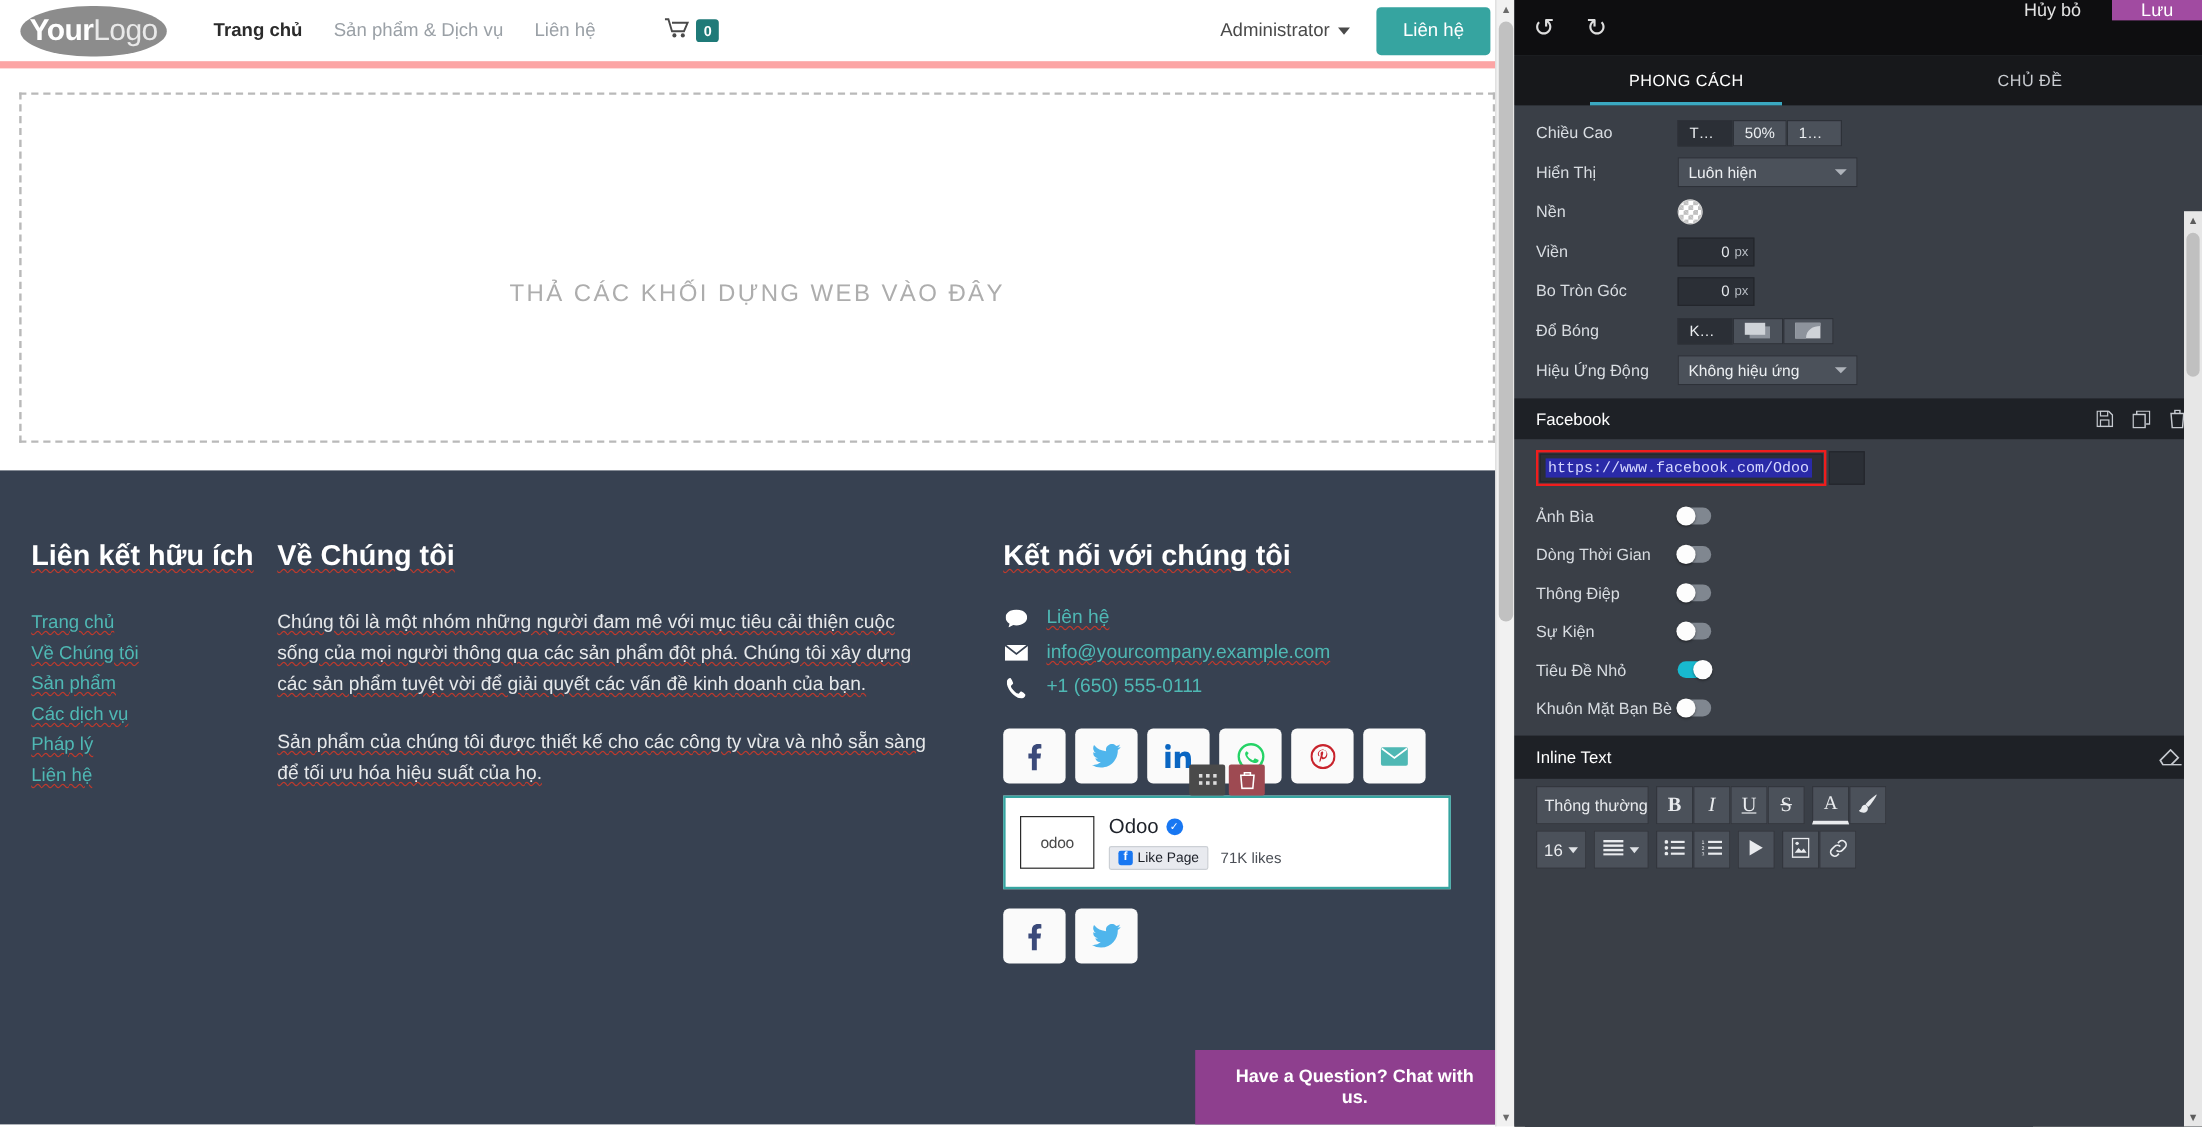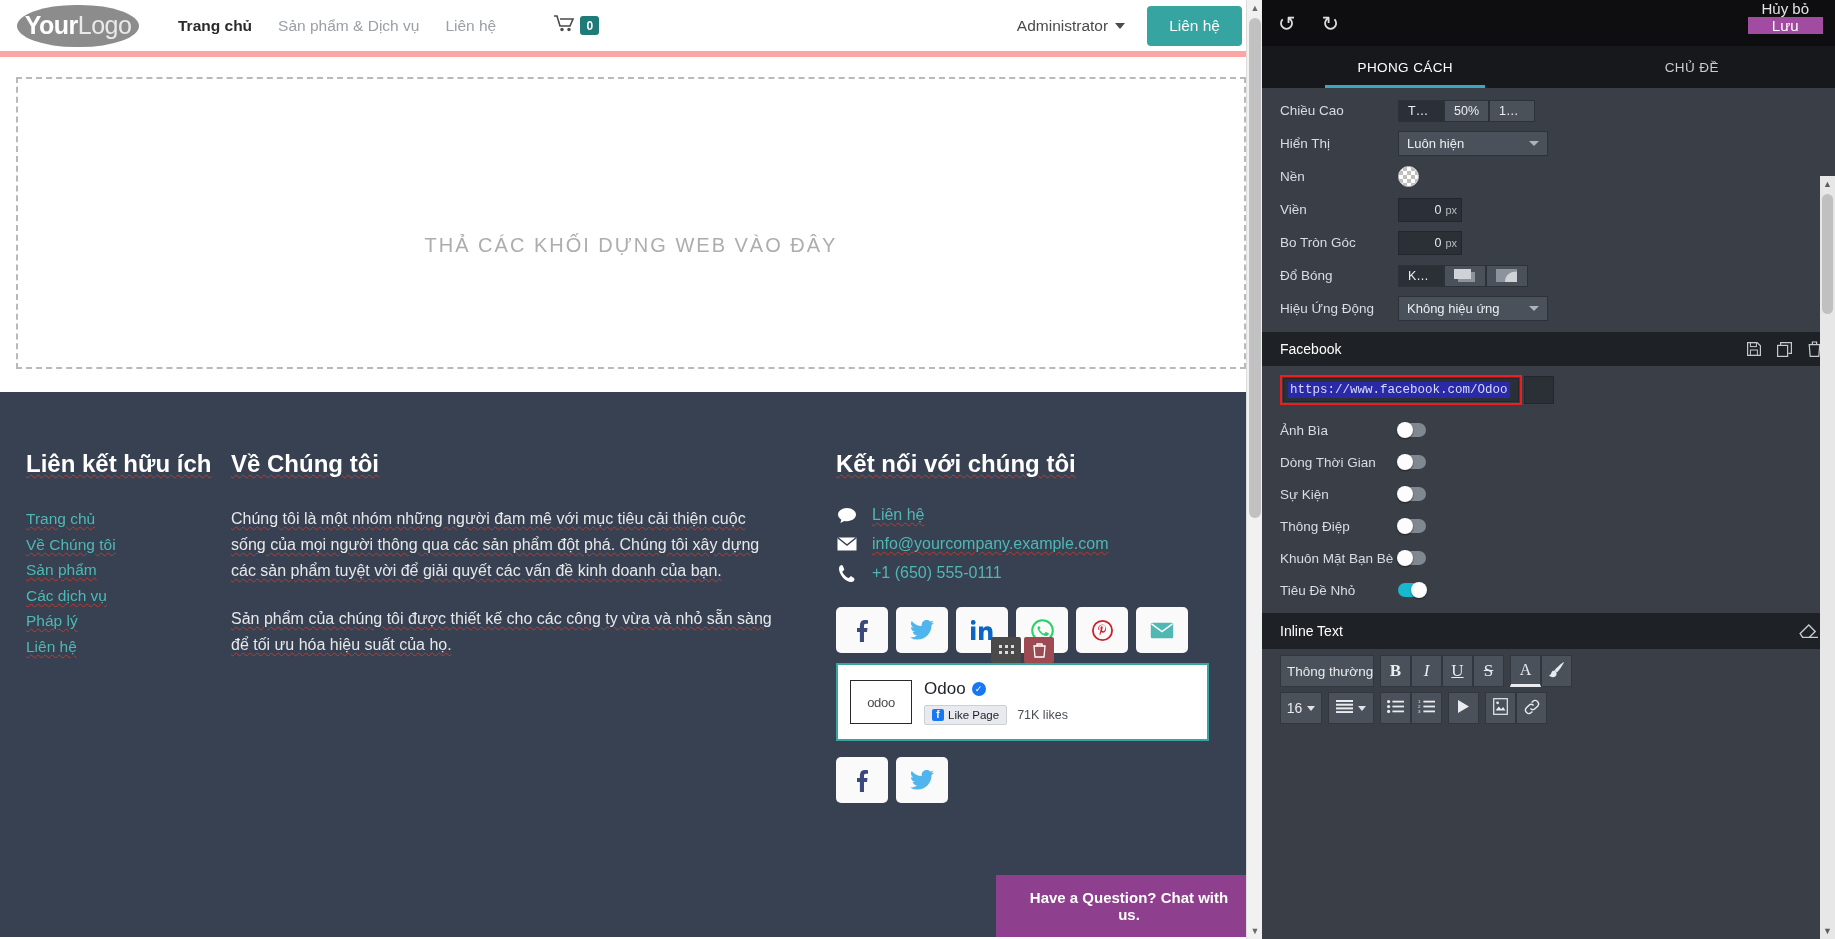--- a/index.html
+++ b/index.html
@@ -120,21 +120,21 @@
   .pv-thumb { position: absolute; top: 0; left: 2px; width: 12px; height: 500px; background: #c1c1c1; border-radius: 6px; }
   .pv-arrow { position: absolute; left: 0; width: 16px; height: 16px; display: flex; align-items: center; justify-content: center; color: #6b6b6b; font-size: 9px; }
 
   
   .editor { width: 573px; height: 939px; background: #3a3f47; position: relative; display: flex; flex-direction: column; }
   .ed-top {
     height: 46px; background: #0e0e10; display: flex; align-items: center; padding: 0 0 0 16px;
   }
   .undo-redo { display: flex; gap: 26px; }
   .ur-btn { color: #dedede; font-size: 21px; cursor: pointer; line-height: 1; }
-  .ed-top-right { margin-left: auto; display: flex; align-items: center; height: 46px; flex-direction: column; }
+  .ed-top-right { margin-left: auto; display: flex; align-items: flex-start; height: 46px; }
   .btn-cancel { color: #e3e3e3; font-size: 15px; display: flex; align-items: center; padding: 0 26px; cursor: pointer; }
   .btn-save { background: #a14ba1; color: #fff; font-size: 15px; display: flex; align-items: center; padding: 0 24px; cursor: pointer; }
 
   .ed-tabs { height: 42px; background: #17181b; display: flex; align-items: stretch; }
   .ed-tab {
     flex: 1; display: flex; align-items: center; justify-content: center;
     color: #c9ccd1; font-size: 13.5px; letter-spacing: 0.4px; cursor: pointer; position: relative;
   }
   .ed-tab.active { color: #fff; }
   .ed-tab.active::after { content: ""; position: absolute; bottom: 0; left: 22%; right: 22%; height: 3px; background: #3aa8c1; }
@@ -558,40 +558,40 @@
             <div class="knob"></div>
           </div>
       </div>
       <div class="tgl-row">
         <div class="tgl-lbl">Dòng Thời Gian</div>
         <div class="toggle">
             <div class="knob"></div>
           </div>
       </div>
       <div class="tgl-row">
+        <div class="tgl-lbl">Thông Điệp</div>
+        <div class="toggle">
+            <div class="knob"></div>
+          </div>
+      </div>
+      <div class="tgl-row">
         <div class="tgl-lbl">Sự Kiện</div>
         <div class="toggle">
             <div class="knob"></div>
           </div>
       </div>
       <div class="tgl-row">
-        <div class="tgl-lbl">Thông Điệp</div>
-        <div class="toggle">
+        <div class="tgl-lbl">Tiêu Đề Nhỏ</div>
+        <div class="toggle on">
             <div class="knob"></div>
           </div>
       </div>
       <div class="tgl-row">
         <div class="tgl-lbl">Khuôn Mặt Bạn Bè</div>
         <div class="toggle">
-            <div class="knob"></div>
-          </div>
-      </div>
-      <div class="tgl-row">
-        <div class="tgl-lbl">Tiêu Đề Nhỏ</div>
-        <div class="toggle on">
             <div class="knob"></div>
           </div>
       </div>
 
       <div class="it-head">
         <div class="sect-title">Inline Text</div>
         <span class="si">
           <svg width="20" height="14" viewBox="0 0 20 14">
               <path d="M6 13.4h13M1.2 9.6L9.8 1l6.4 6.4-6 6H3.6L1.2 9.6z" fill="none" stroke="#c6cad0" stroke-width="1.4"></path>
             </svg>

